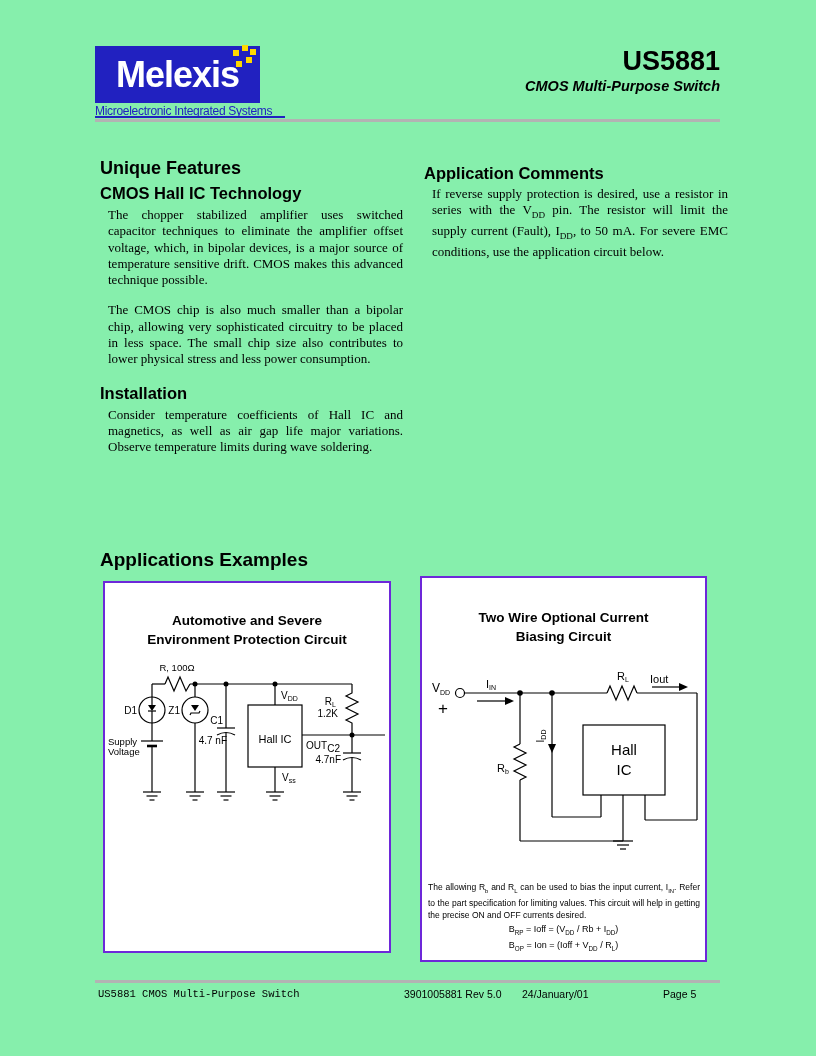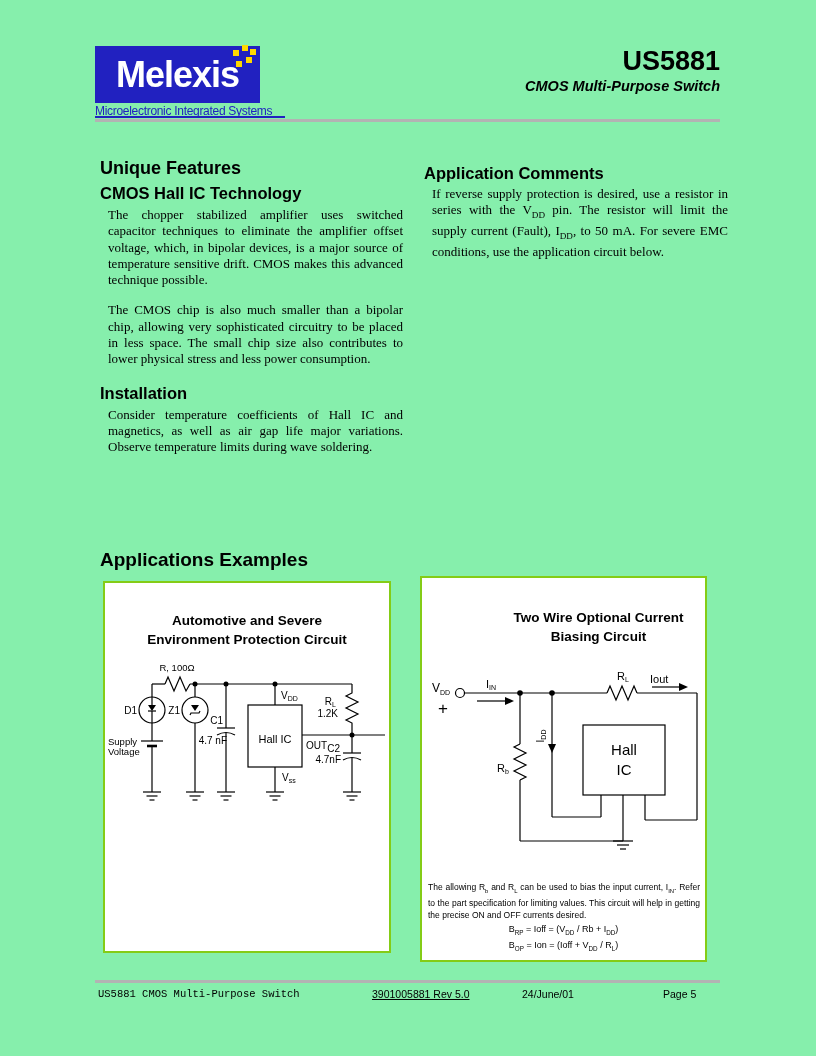--- a/index.html
+++ b/index.html
@@ -25,21 +25,21 @@
   .col-left{left:100px;top:157px;width:311px;}
   .col-right{left:424px;top:157px;width:312px;}
   .h-big{font:bold 18px/22px "Liberation Sans",sans-serif;margin:0;}
   .h-sub{font:bold 16.5px/20px "Liberation Sans",sans-serif;margin:4px 0 0;}
   .h-sec{font:bold 16.5px/20px "Liberation Sans",sans-serif;margin:15px 0 0;}
   .body-p{margin:4px 8px 0;font:13px/16.3px "Liberation Serif",serif;text-align:justify;}
   .gap-top{margin-top:14px;}
   .examples-h{left:100px;top:549px;font:bold 19px "Liberation Sans",sans-serif;}
 
   
-  .box{border:2px solid #84cc16;background:#fff;}
+  .box{border:2px solid #6d28d9;background:#fff;}
   .box-left{left:103px;top:581px;width:284px;height:368px;}
   .box-right{left:420px;top:576px;width:283px;height:382px;}
   .circ-title{position:absolute;left:0;width:100%;text-align:center;
               font:bold 13.5px/19px "Liberation Sans",sans-serif;}
   .circ-svg{position:absolute;left:0;top:78px;}
   .circ-svg line,.circ-svg polyline,.circ-svg path,.circ-svg rect,.circ-svg circle{
       stroke:#000;stroke-width:1.2;fill:none;}
   .circ-svg polygon{fill:#000;stroke:none;}
   .circ-svg .dot{fill:#000;stroke:none;}
   .circ-svg .thick{stroke-width:2.6;}
@@ -168,21 +168,21 @@
       <text x="177" y="120" font-size="10"><tspan>V</tspan><tspan class="svgsub" dy="2">ss</tspan></text>
       <text x="231" y="44" text-anchor="end" font-size="10"><tspan>R</tspan><tspan class="svgsub" dy="2">L</tspan></text>
       <text x="233" y="56" text-anchor="end" font-size="10">1.2K</text>
       <text x="201" y="88" font-size="10">OUT</text>
       <text x="235" y="91" text-anchor="end" font-size="10">C2</text>
       <text x="236" y="102" text-anchor="end" font-size="10">4.7nF</text>
     </svg>
   </div>
 
   <div class="abs box box-right">
-    <div class="circ-title" style="top:30px;padding-left:35px;">
+    <div class="circ-title" style="top:30px;">
       <div>Two Wire Optional Current</div>
       <div>Biasing Circuit</div>
     </div>
     <svg class="circ-svg" width="283" height="200" viewBox="0 0 283 200">
       <g>
         <circle cx="38" cy="37" r="4.5"></circle>
         <line x1="42.5" y1="37" x2="185" y2="37"></line>
         <polyline points="185,37 188,30 194,44 200,30 206,44 212,30 215,37"></polyline>
         <line x1="215" y1="37" x2="275" y2="37"></line>
         <line x1="275" y1="37" x2="275" y2="164"></line>
@@ -230,17 +230,17 @@
     </svg>
     <div class="abs note"><span>The allowing R</span><sub>b</sub><span> and R</span><sub>L</sub><span> can be used to bias the input current, I</span><sub>IN</sub><span>. Refer to the part specification for limiting values. This circuit will help in getting the precise ON and OFF currents desired.</span></div>
     <div class="abs formulas">
       <div><span>B</span><sub>RP</sub><span> = Ioff = (V</span><sub>DD</sub><span> / Rb + I</span><sub>DD</sub><span>)</span></div>
       <div><span>B</span><sub>OP</sub><span> = Ion = (Ioff + V</span><sub>DD</sub><span> / R</span><sub>L</sub><span>)</span></div>
     </div>
   </div>
 
   <div class="abs footer-rule"></div>
   <div class="abs foot" style="left:98px;font-family:Liberation Mono, monospace;">US5881 CMOS Multi-Purpose Switch</div>
-  <div class="abs foot" style="left:372px;text-decoration:underline;">3901005881 Rev 5.0</div>
-  <div class="abs foot" style="left:522px;">24/June/01</div>
+  <div class="abs foot" style="left:404px;">3901005881 Rev 5.0</div>
+  <div class="abs foot" style="left:522px;">24/January/01</div>
   <div class="abs foot" style="left:663px;">Page 5</div>
 
 </div>
 
 </body></html>

